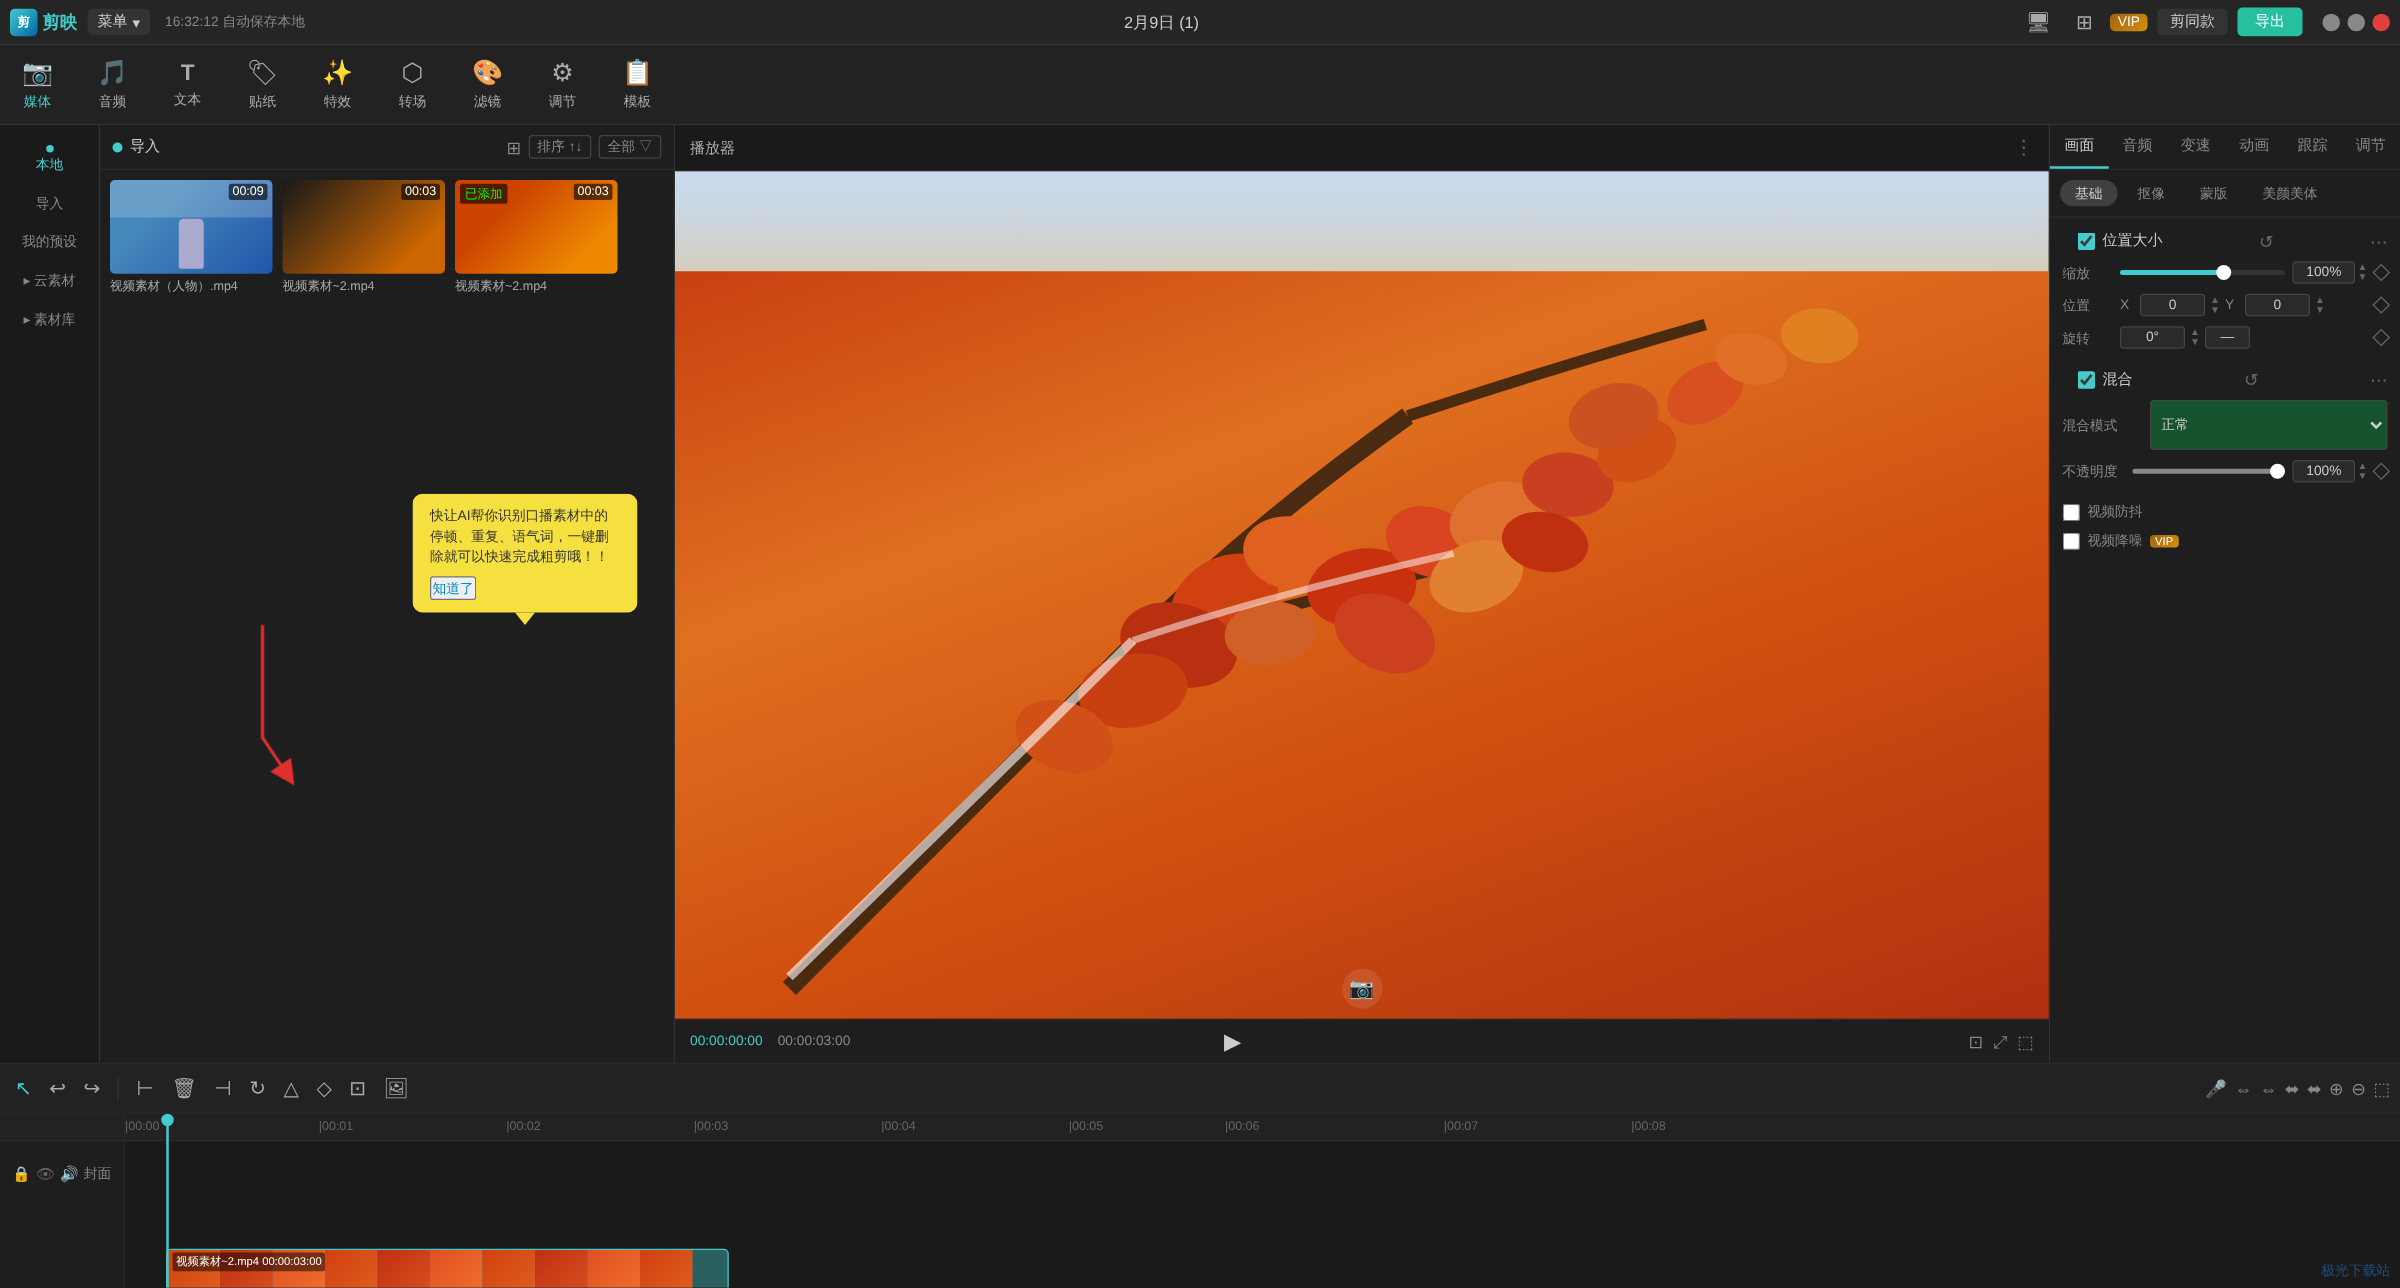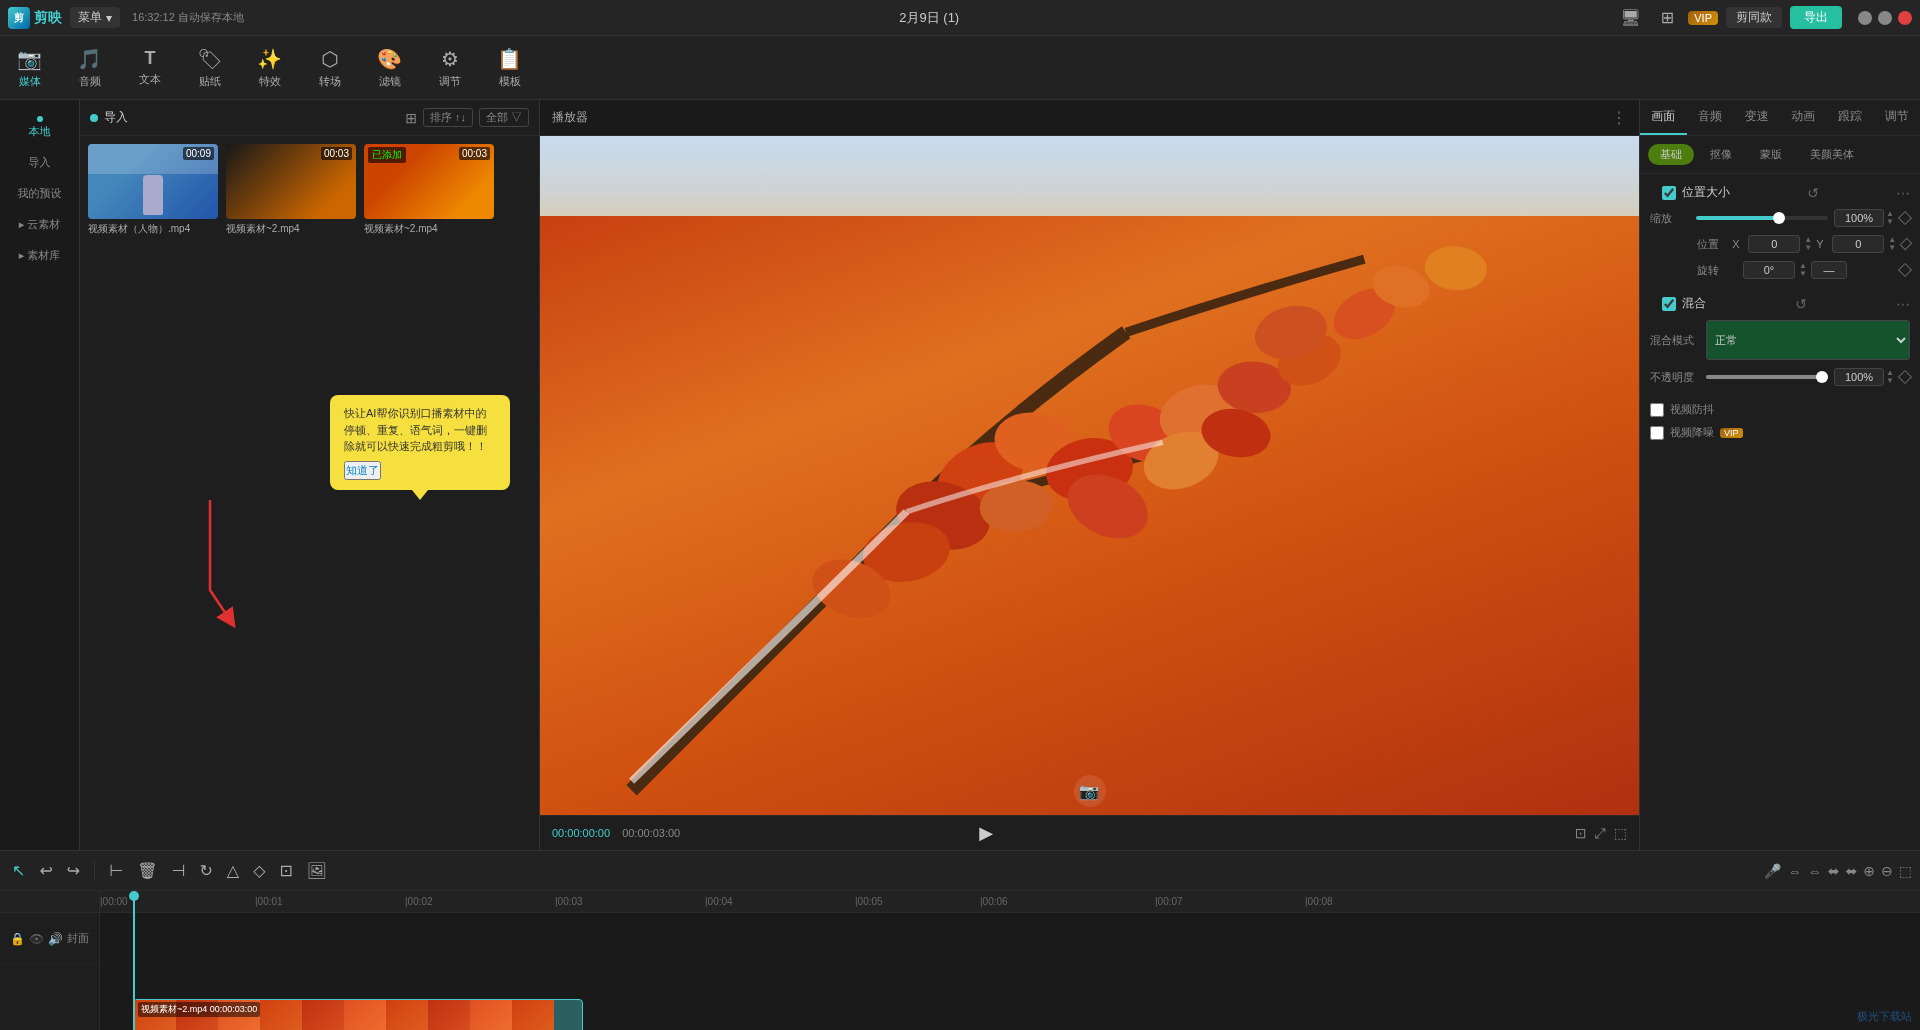--- a/index.html
+++ b/index.html
@@ -85,47 +85,47 @@
     .preview-ctrl-right { display: flex; gap: 8px; margin-left: auto; }
     .ctrl-btn { background: none; border: none; color: #888; cursor: pointer; font-size: 14px; }
 
     
     #right-panel { width: 280px; background: #1e1e1e; display: flex; flex-direction: column; }
     .right-tabs { display: flex; border-bottom: 1px solid #2a2a2a; }
     .right-tab { flex: 1; text-align: center; padding: 8px 0; color: #888; cursor: pointer; font-size: 12px; border-bottom: 2px solid transparent; }
     .right-tab.active { color: #ccc; border-bottom-color: #4cc; }
     .right-sub-tabs { display: flex; gap: 4px; padding: 8px; border-bottom: 1px solid #2a2a2a; }
     .sub-tab { padding: 3px 12px; border-radius: 12px; color: #888; cursor: pointer; font-size: 11px; }
-    .sub-tab.active { background: #4d7c0f; color: #ccc; }
+    .sub-tab.active { background: #404040; color: #ccc; }
     .right-content { flex: 1; overflow-y: auto; padding: 10px; }
 
     .prop-section { margin-bottom: 16px; }
     .prop-section-header { display: flex; align-items: center; gap: 6px; margin-bottom: 8px; padding-left: 12px; }
     .prop-checkbox { width: 14px; height: 14px; accent-color: #4cc; }
     .prop-section-title { color: #ccc; font-size: 12px; }
     .prop-reset { margin-left: auto; background: none; border: none; color: #666; cursor: pointer; font-size: 14px; }
 
     .prop-row { display: flex; align-items: center; margin-bottom: 8px; gap: 6px; }
     .prop-label { color: #888; font-size: 11px; width: 40px; flex-shrink: 0; }
     .prop-slider-wrap { flex: 1; position: relative; height: 4px; background: #333; border-radius: 2px; }
     .prop-slider-fill { height: 4px; background: #4cc; border-radius: 2px; }
     .prop-slider-thumb { width: 12px; height: 12px; background: #fff; border-radius: 50%; position: absolute; top: -4px; cursor: pointer; }
     .prop-value-box { display: flex; align-items: center; gap: 2px; }
     .prop-value { background: #2a2a2a; border: 1px solid #444; color: #ccc; border-radius: 3px; width: 50px; text-align: center; padding: 2px 4px; font-size: 11px; }
     .prop-stepper { display: flex; flex-direction: column; }
     .prop-step { background: none; border: none; color: #666; cursor: pointer; font-size: 8px; line-height: 1; }
     .prop-diamond { width: 10px; height: 10px; background: none; border: 1px solid #666; transform: rotate(45deg); cursor: pointer; }
 
-    .xy-row { display: flex; align-items: center; gap: 6px; margin-bottom: 8px; margin-left: 47px; }
+    .xy-row { display: flex; align-items: center; gap: 6px; margin-bottom: 8px; }
     .xy-label { color: #888; font-size: 11px; width: 40px; }
     .xy-group { display: flex; align-items: center; gap: 4px; flex: 1; }
     .xy-axis { color: #888; font-size: 11px; width: 12px; }
     .xy-val { background: #2a2a2a; border: 1px solid #444; color: #ccc; border-radius: 3px; width: 52px; text-align: center; padding: 2px 4px; font-size: 11px; }
 
-    .blend-row { display: flex; align-items: center; gap: 6px; margin-bottom: 8px; }
+    .blend-row { display: flex; align-items: center; gap: 20px; margin-bottom: 8px; }
     .blend-label { color: #888; font-size: 11px; width: 50px; }
     .blend-select { flex: 1; background: #14532d; border: 1px solid #444; color: #ccc; border-radius: 3px; padding: 12px 4px; font-size: 11px; }
 
     .opacity-row { display: flex; align-items: center; gap: 6px; margin-bottom: 8px; }
     .opacity-label { color: #888; font-size: 11px; width: 50px; }
     .opacity-slider { flex: 1; height: 4px; background: #333; border-radius: 2px; position: relative; }
     .opacity-fill { height: 4px; background: #888; border-radius: 2px; width: 100%; }
     .opacity-thumb { width: 12px; height: 12px; background: #fff; border-radius: 50%; position: absolute; top: -4px; right: 0; cursor: pointer; }
 
     .video-stab { display: flex; align-items: center; gap: 6px; color: #888; font-size: 11px; margin-bottom: 8px; }

